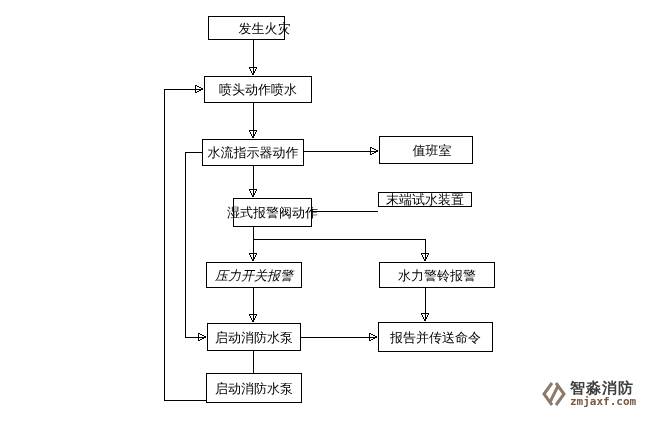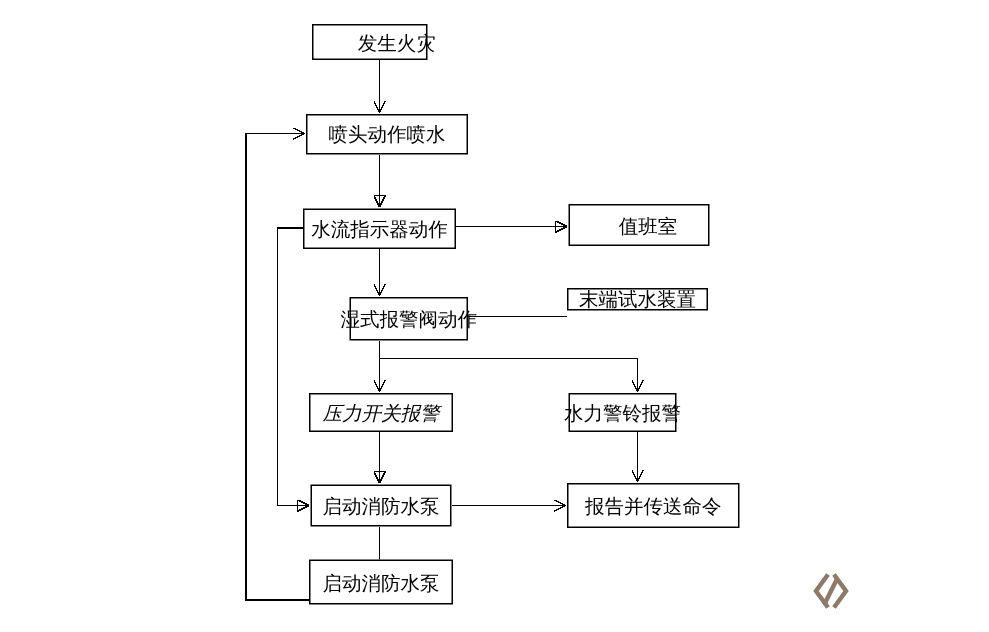--- a/index.html
+++ b/index.html
@@ -18,21 +18,21 @@
     background:#ffffff; color:var(--text); font-size:13px; line-height:1;
     display:flex; align-items:center; justify-content:center; white-space:nowrap;
   }
   #n-fire           {left:208px; top:16px;  width:77px;  height:24px;padding-left:36px;}
   #n-sprinkler      {left:204px; top:76px;  width:108px;  height:27px;text-align:center;}
   #n-flow-indicator {left:202px; top:139px; width:102px; height:27px;}
   #n-duty-room      {left:379px; top:136px; width:94px;  height:28px;padding-left:12px;}
   #n-wet-valve      {left:190px; top:198px; width:79px;  height:29px;margin-left:43px;}
   #n-end-test       {left:378px; top:192px; width:94px;  height:15px;}
   #n-pressure-switch{left:206px; top:262px; width:96px;  height:26px;font-style:italic;}
-  #n-hydraulic-bell {left:379px; top:262px; width:72px;  height:26px;}
+  #n-hydraulic-bell {left:379px; top:262px; width:116px;  height:26px;}
   #n-control-room   {left:207px; top:323px; width:94px;  height:28px;}
   #n-report-command {left:378px; top:322px; width:115px;  height:30px;}
   #n-start-pump     {left:206px; top:373px; width:96px;  height:30px;}
   .watermark{
     position:absolute; left:541px; top:380px; display:flex; align-items:center; gap:3px;
   }
   .wm-icon{display:block; width:26px; height:28px;}
   .wm-icon path{stroke:var(--logo-icon); stroke-width:3; fill:none;}
   .wm-text{display:flex; flex-direction:column; line-height:1.05;}
   .wm-brand{font-size:15px; font-weight:bold; color:var(--brand-text); letter-spacing:1px;}
@@ -76,15 +76,19 @@
   <div class="node" id="n-control-room">启动消防水泵</div>
   <div class="node" id="n-report-command">报告并传送命令</div>
   <div class="node" id="n-start-pump">启动消防水泵</div>
 
   <div class="watermark">
     <svg class="wm-icon" viewBox="0 0 26 28">
       <path d="M11 3 L3 14 L11 25"></path>
       <path d="M15 3 L23 14 L15 25"></path>
       <path d="M17 6 L9 22"></path>
     </svg>
+    <span class="wm-text">
+      <span class="wm-brand">智淼消防</span>
+      <span class="wm-domain">zmjaxf.com</span>
+    </span>
   </div>
 
 </div>
 
 </body></html>

